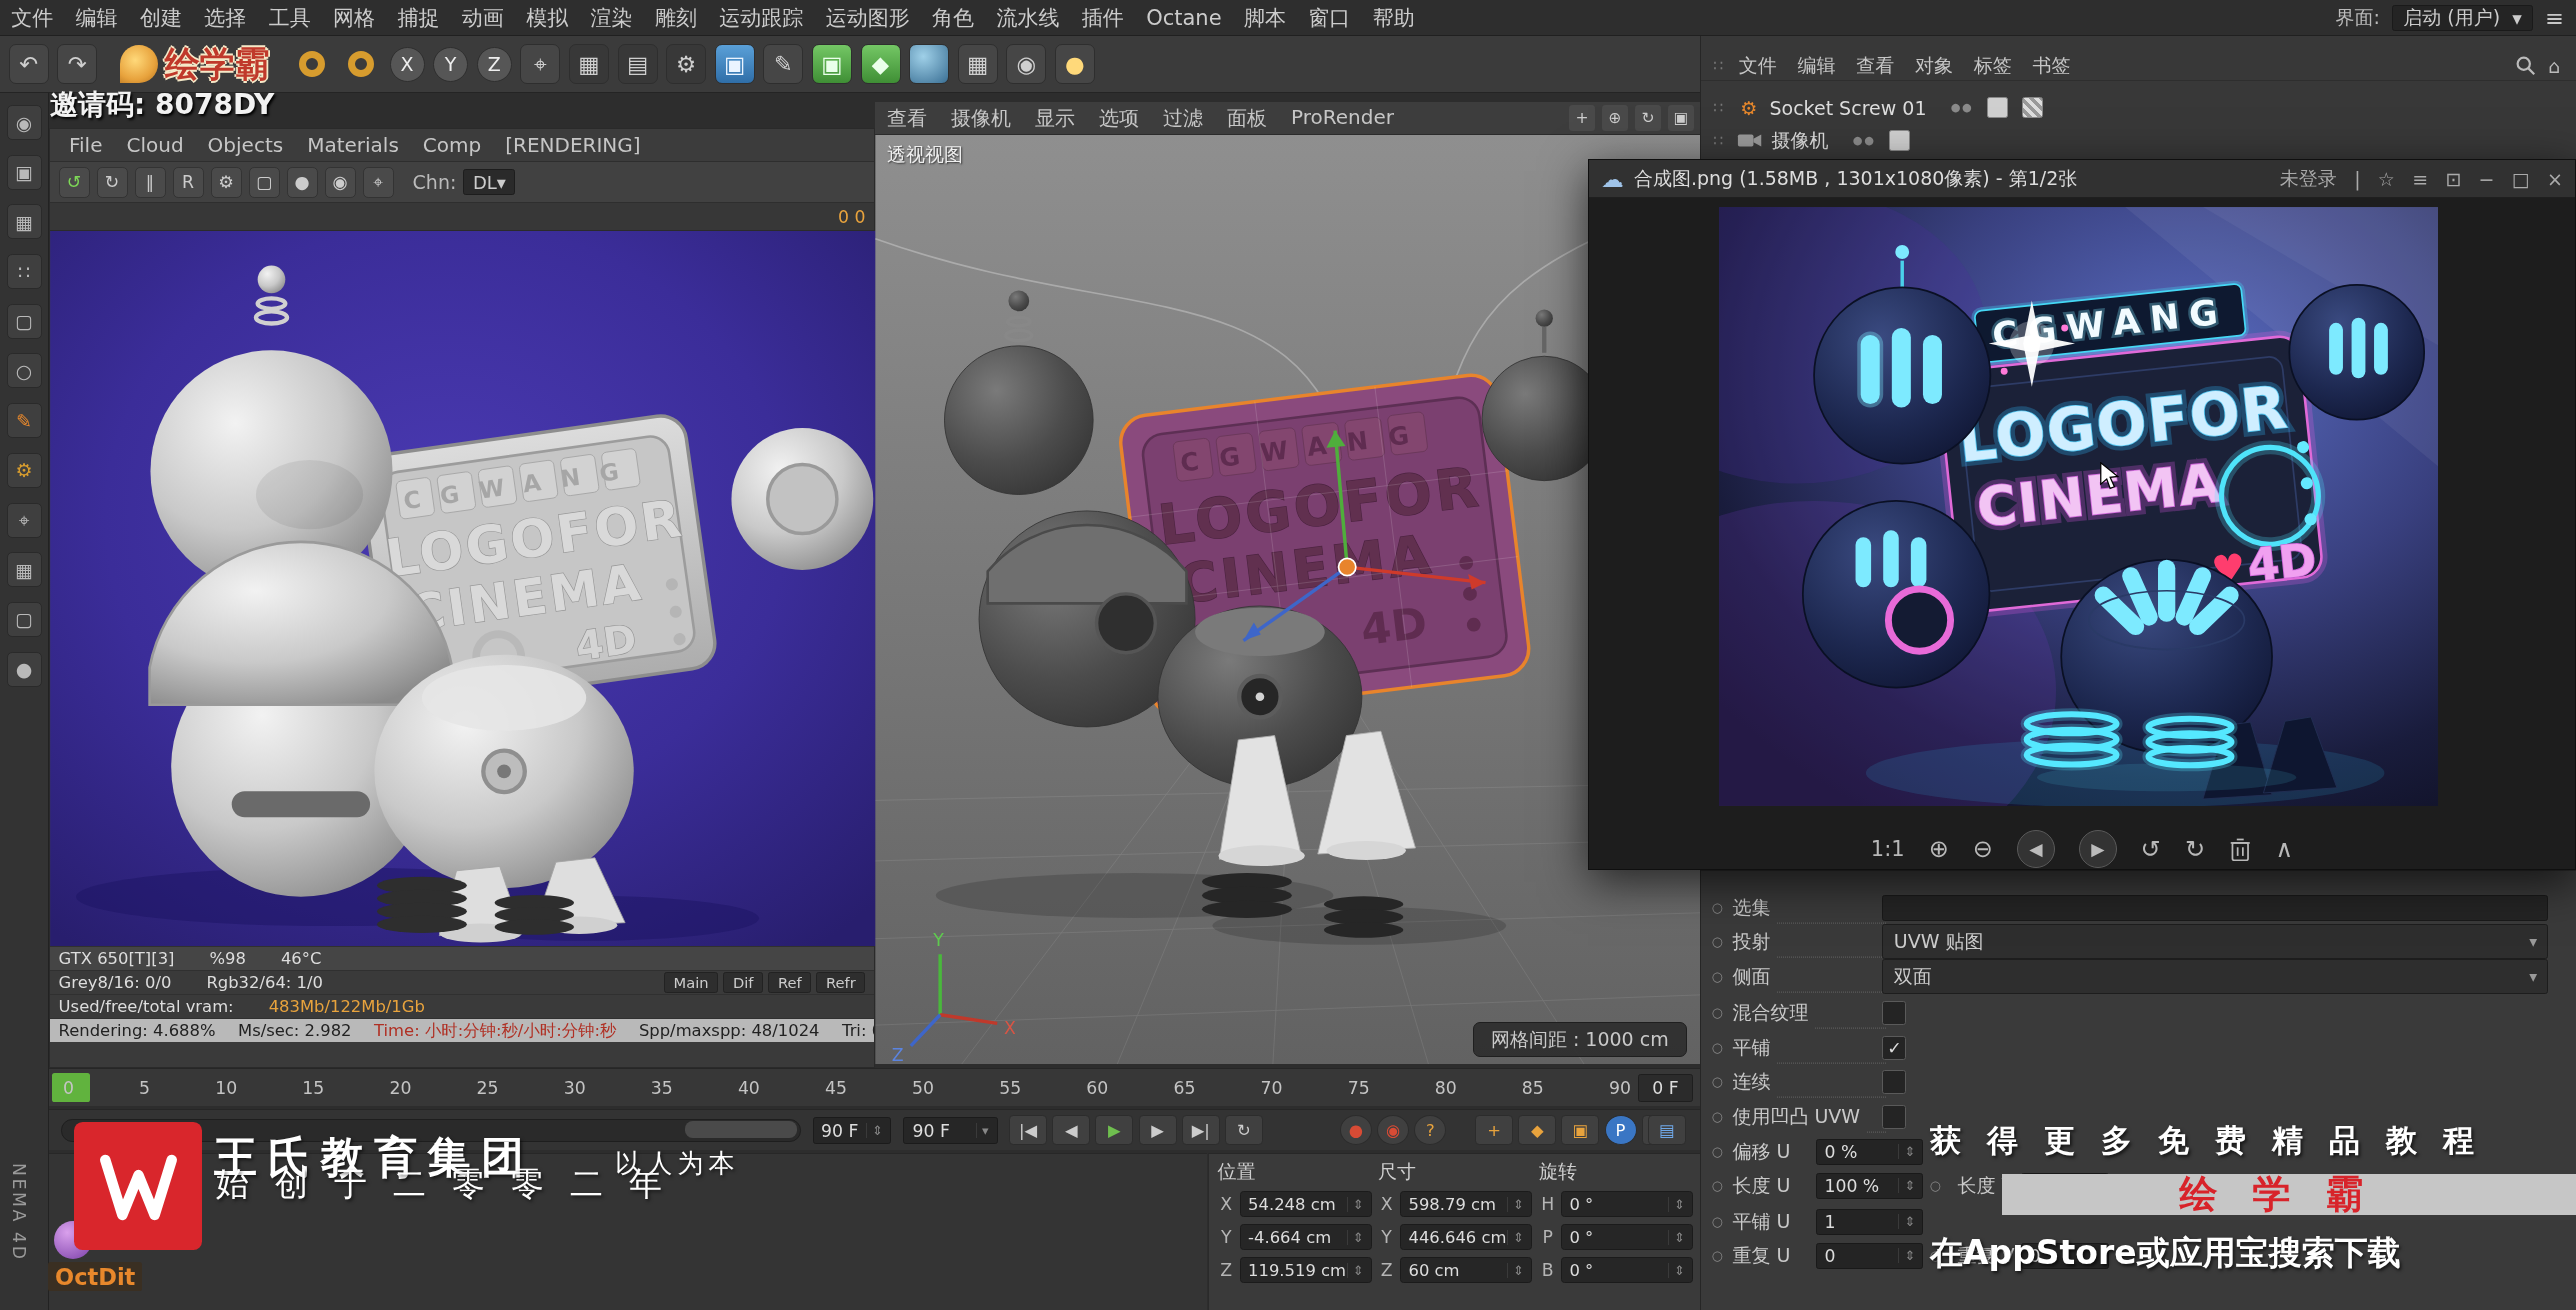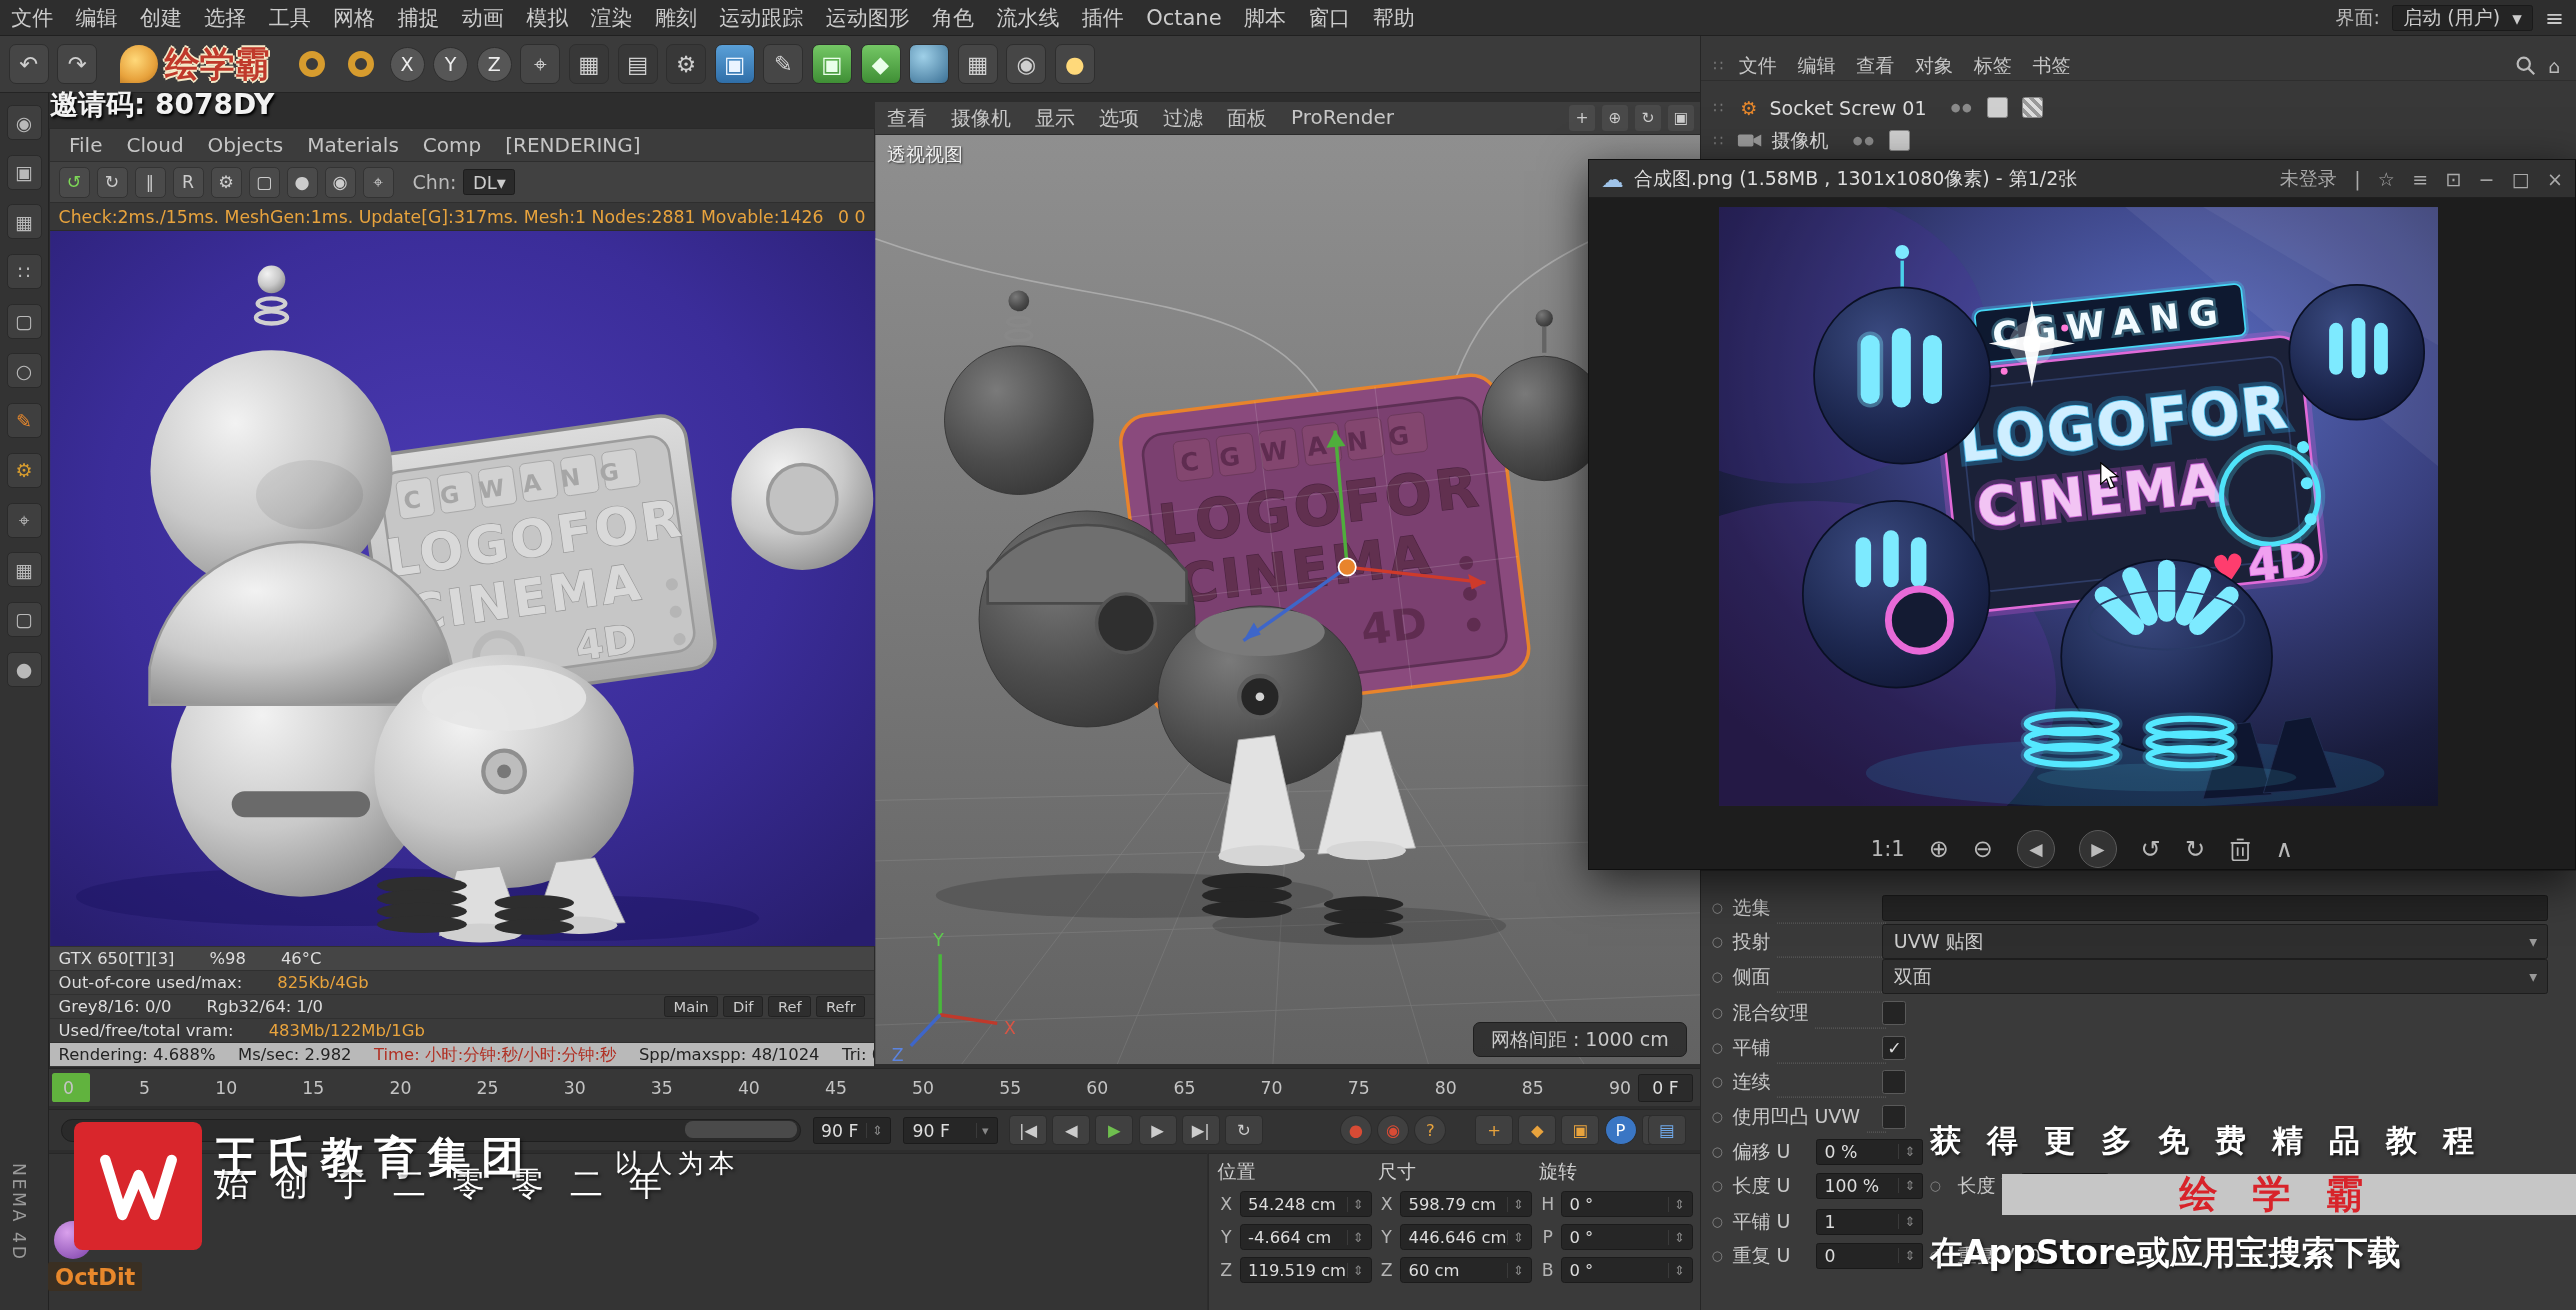--- a/index.html
+++ b/index.html
@@ -245,21 +245,20 @@
       <div class="oico">⌖</div>
       <div class="chn">
         <span>Chn:</span>
         <div class="chnsel">
           <span>DL</span>
           <span>▾</span>
         </div>
       </div>
     </div>
     <div id="octstats">
-      <span>Check:2ms./15ms. MeshGen:1ms. Update[G]:317ms. Mesh:1 Nodes:2881 Movable:1426</span>
       <span style="margin-left:auto">0 0</span>
     </div>
 
     <svg class="abs" style="left:0;top:102px" width="826" height="715" viewBox="0 0 955 827">
       <defs>
         <radialGradient id="gOcBg" cx="48%" cy="40%" r="75%">
           <stop offset="0%" stop-color="#4a3ab2"></stop>
             <stop offset="55%" stop-color="#3b2d99"></stop>
             <stop offset="100%" stop-color="#281e6e"></stop>
         </radialGradient>
@@ -331,24 +330,20 @@
           <ellipse cx="560" cy="791" rx="46" ry="9"></ellipse>
           <ellipse cx="560" cy="805" rx="46" ry="9"></ellipse>
       </g>
     </svg>
 
     <div id="octstatus">
       <div class="strow" style="background:#454545">
         <span>GTX 650[T][3]</span>
         <span>%98</span>
         <span>46°C</span>
-      </div>
-      <div class="strow">
-        <span>Out-of-core used/max:</span>
-        <span class="amber">825Kb/4Gb</span>
       </div>
       <div class="strow">
         <span>Grey8/16: 0/0</span>
         <span>Rgb32/64: 1/0</span>
         <div class="chtabs">
 
         <span class="chtab">Main</span>
             <span class="chtab">Dif</span>
             <span class="chtab">Ref</span>
             <span class="chtab">Refr</span>

